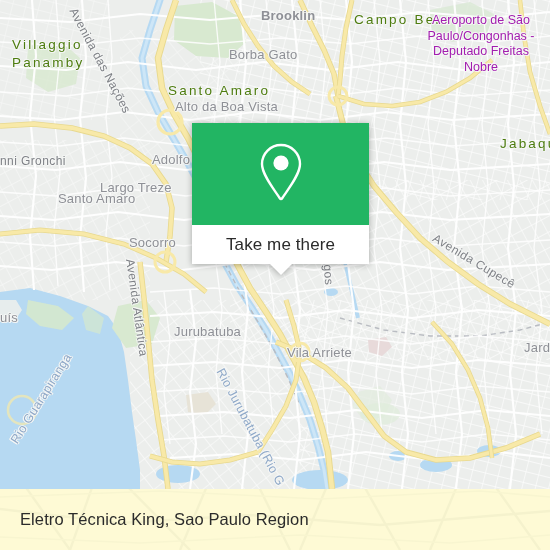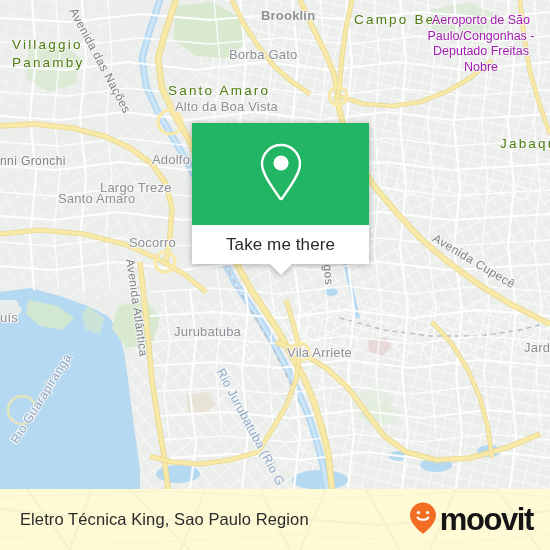--- a/index.html
+++ b/index.html
@@ -441,29 +441,16 @@
       </g>
       <g stroke="#eceeef" stroke-width="1.6" fill="none">
         <path d="M0 48 L140 54 L300 46 L450 54 L550 46"></path>
         <path d="M0 8 L160 2 L320 10 L480 2 L550 8"></path>
       </g>
     </svg>
 
     <div id="bottom-content">
       <span id="bottom-title">Eletro Técnica King, Sao Paulo Region</span>
 
-      <div id="brand-logo">
-        <span>
-          <svg width="30" height="34" viewBox="0 0 30 34" aria-hidden="true">
-            <path d="M15 1.5 C7.8 1.5 2 7.3 2 14.5 C2 22 11 29.5 14.2 32.3
-                     C14.65 32.7 15.35 32.7 15.8 32.3 C19 29.5 28 22 28 14.5
-                     C28 7.3 22.2 1.5 15 1.5 Z" fill="#f26c21"></path>
-            <circle cx="10.4" cy="11.6" r="1.7" fill="#ffffff"></circle>
-            <circle cx="19.6" cy="11.6" r="1.7" fill="#ffffff"></circle>
-            <path d="M9.6 16.6 C11.6 19.4 18.4 19.4 20.4 16.6" fill="none" stroke="#ffffff" stroke-width="2.1" stroke-linecap="round"></path>
-          </svg>
-        </span>
-        <span id="brand-wordmark">moovit</span>
-      </div>
     </div>
   </div>
 
 </div>
 
 </body></html>

